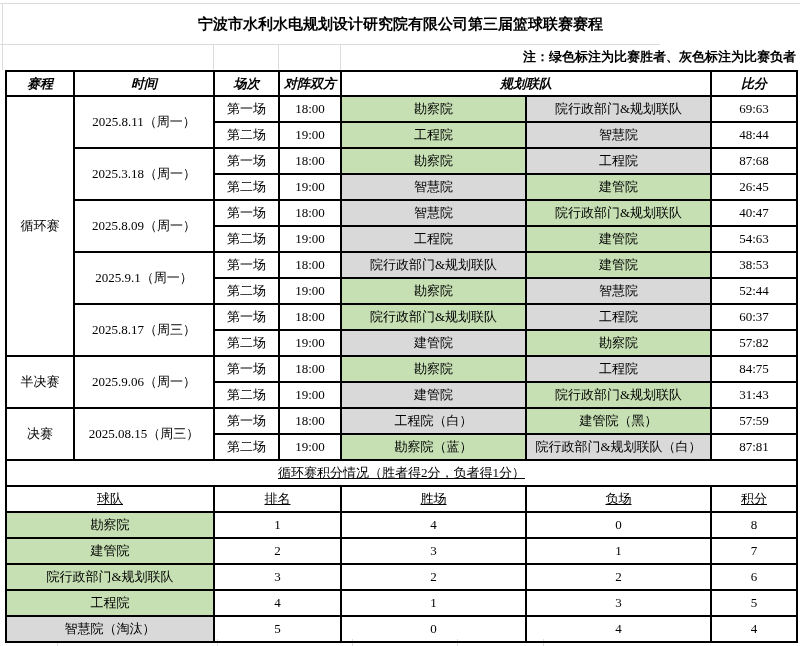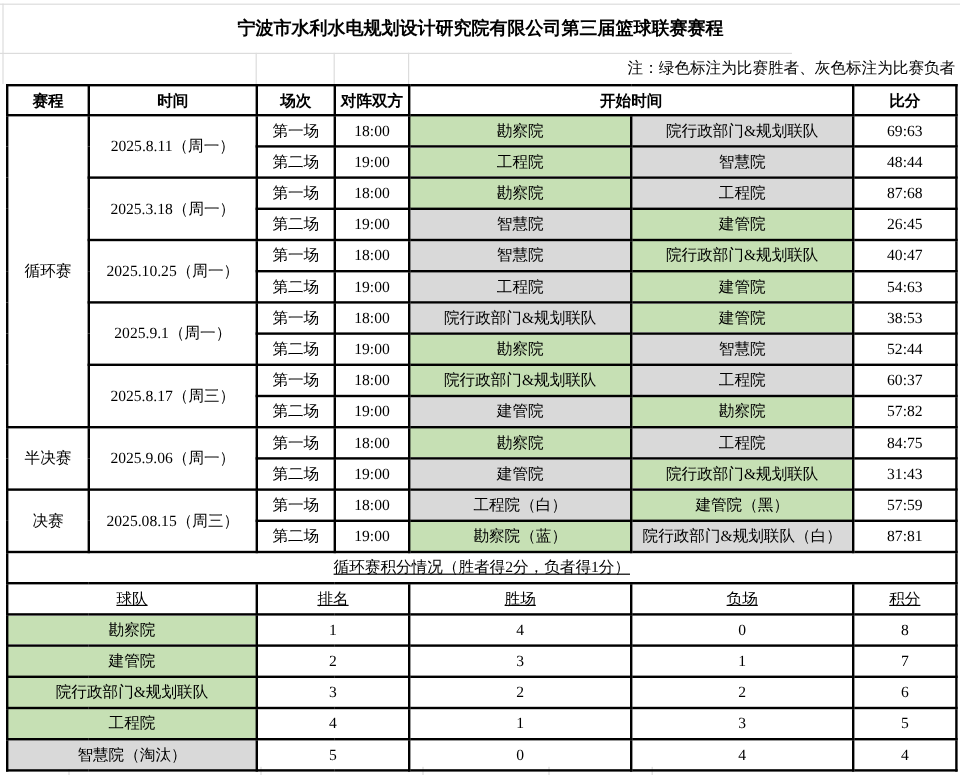--- a/index.html
+++ b/index.html
@@ -20,40 +20,40 @@
   .gl-v { width: 1px; }
 
   #title {
     position: absolute; left: 5px; top: 4px; width: 791px; height: 40px;
     line-height: 40px; text-align: center;
     font-weight: bold; font-size: 15px;
   }
   #note {
     position: absolute; left: 5px; top: 44px; width: 791px; height: 26px;
     line-height: 26px; text-align: right;
-    font-weight: normal; font-size: 13px;
+    font-weight: bold; font-size: 13px;
   }
   #main-table {
     position: absolute; left: 5px; top: 70px;
     border-collapse: collapse;
     table-layout: fixed;
     width: 791px;
   }
   #main-table td, #main-table th {
     border: 2px solid #000;
     text-align: center;
     vertical-align: middle;
     font-size: 13px;
     font-weight: normal;
     padding: 0 2px;
     overflow: hidden;
     white-space: nowrap;
   }
   #main-table thead th { font-weight: bold; }
-  tr.hrow { height: 25px; }
+  tr.hrow { height: 25px; font-style: italic; }
   tr.drow { height: 26px; }
   .win  { background: var(--win-color, #C6E0B4); }
   .loss { background: var(--loss-color, #D9D9D9); }
   .section-title { font-weight: bold; text-decoration: underline; }
   .st-head { font-weight: bold; text-decoration: underline; }
 </style>
 </head>
 <body>
 
 <div id="sheet">
@@ -82,21 +82,21 @@
         <col style="width:185px">
         <col style="width:185px">
       <col style="width:86px">
     </colgroup>
     <thead>
       <tr class="hrow">
         <th>赛程</th>
         <th>时间</th>
         <th>场次</th>
         <th>对阵双方</th>
-        <th colspan="2">开始时间</th>
+        <th colspan="2">规划联队</th>
         <th>比分</th>
       </tr>
     </thead>
     <tbody id="schedule-body">
         <tr class="drow">
           <td rowspan="10">循环赛</td>
           <td rowspan="2">2025.8.11（周一）</td>
           <td>第一场</td>
           <td>18:00</td>
           <td class="win">勘察院</td>
@@ -119,21 +119,21 @@
           <td>87:68</td>
         </tr>
         <tr class="drow">
           <td>第二场</td>
           <td>19:00</td>
           <td class="loss">智慧院</td>
           <td class="win">建管院</td>
           <td>26:45</td>
         </tr>
         <tr class="drow">
-          <td rowspan="2">2025.10.25（周一）</td>
+          <td rowspan="2">2025.8.09（周一）</td>
           <td>第一场</td>
           <td>18:00</td>
           <td class="loss">智慧院</td>
           <td class="win">院行政部门&amp;规划联队</td>
           <td>40:47</td>
         </tr>
         <tr class="drow">
           <td>第二场</td>
           <td>19:00</td>
           <td class="loss">工程院</td>

